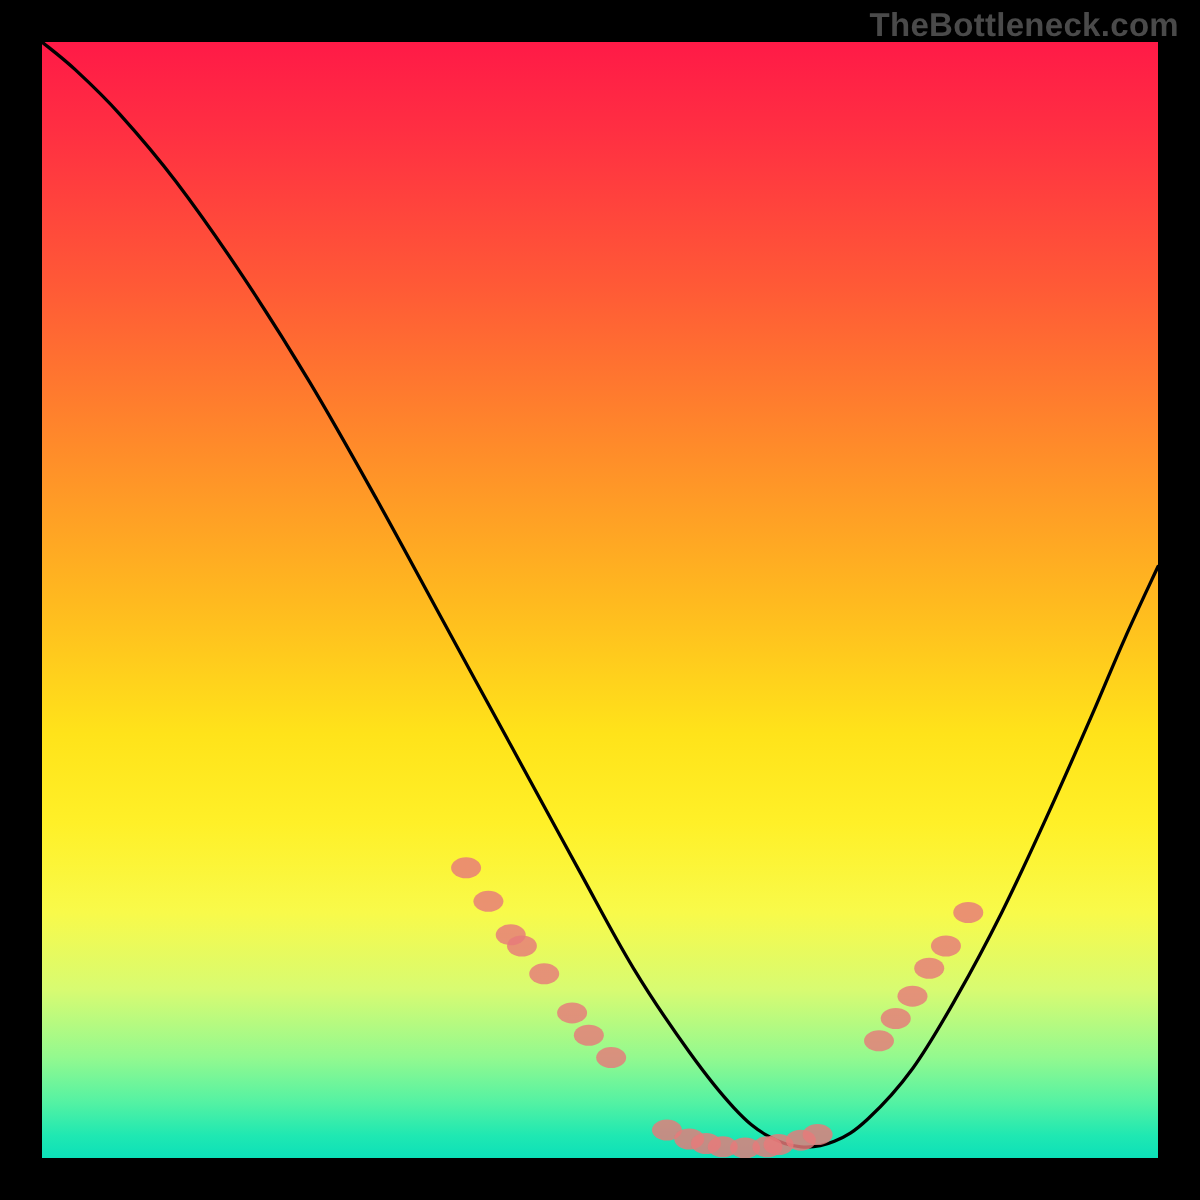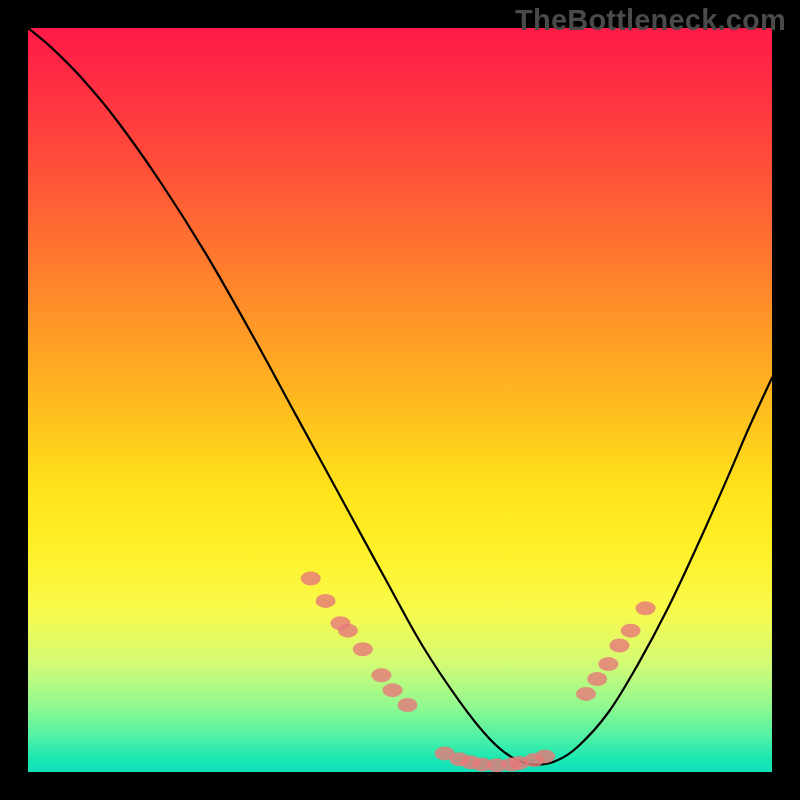--- a/index.html
+++ b/index.html
@@ -15,21 +15,21 @@
     position: relative;
     width: 800px;
     height: 800px;
     background: #000;
   }
   .watermark {
     position: absolute;
     top: 4px;
     right: 14px;
     color: #4a4a4a;
-    font-size: 29px;
+    font-size: 22px;
     font-weight: 600;
     letter-spacing: 0.2px;
     z-index: 30;
     user-select: none;
   }
   .plot-area {
     position: absolute;
     left: 28px;
     top: 28px;
     width: 744px;

